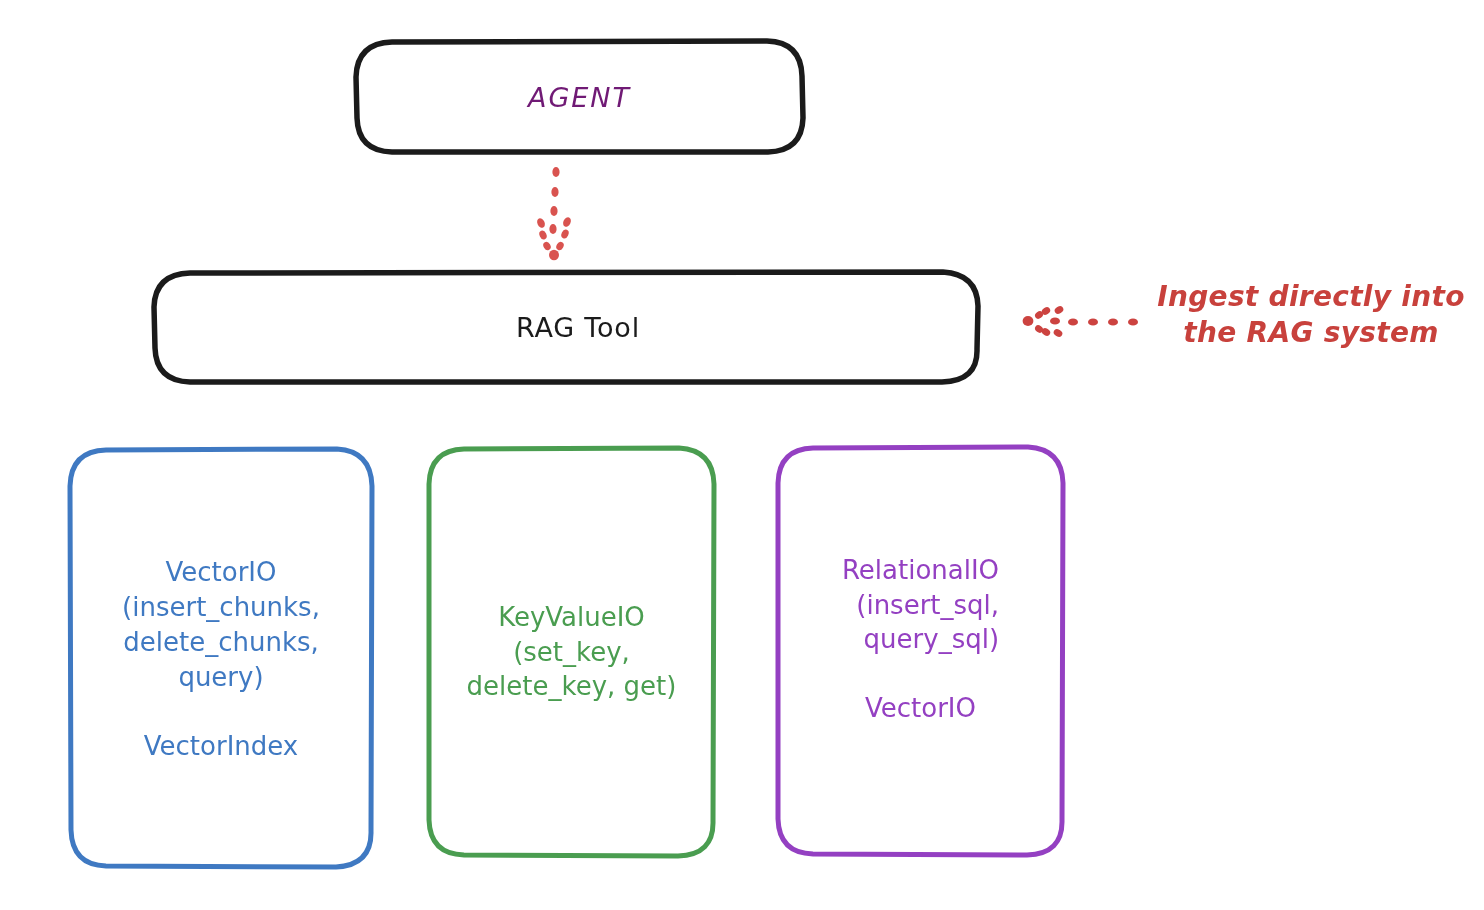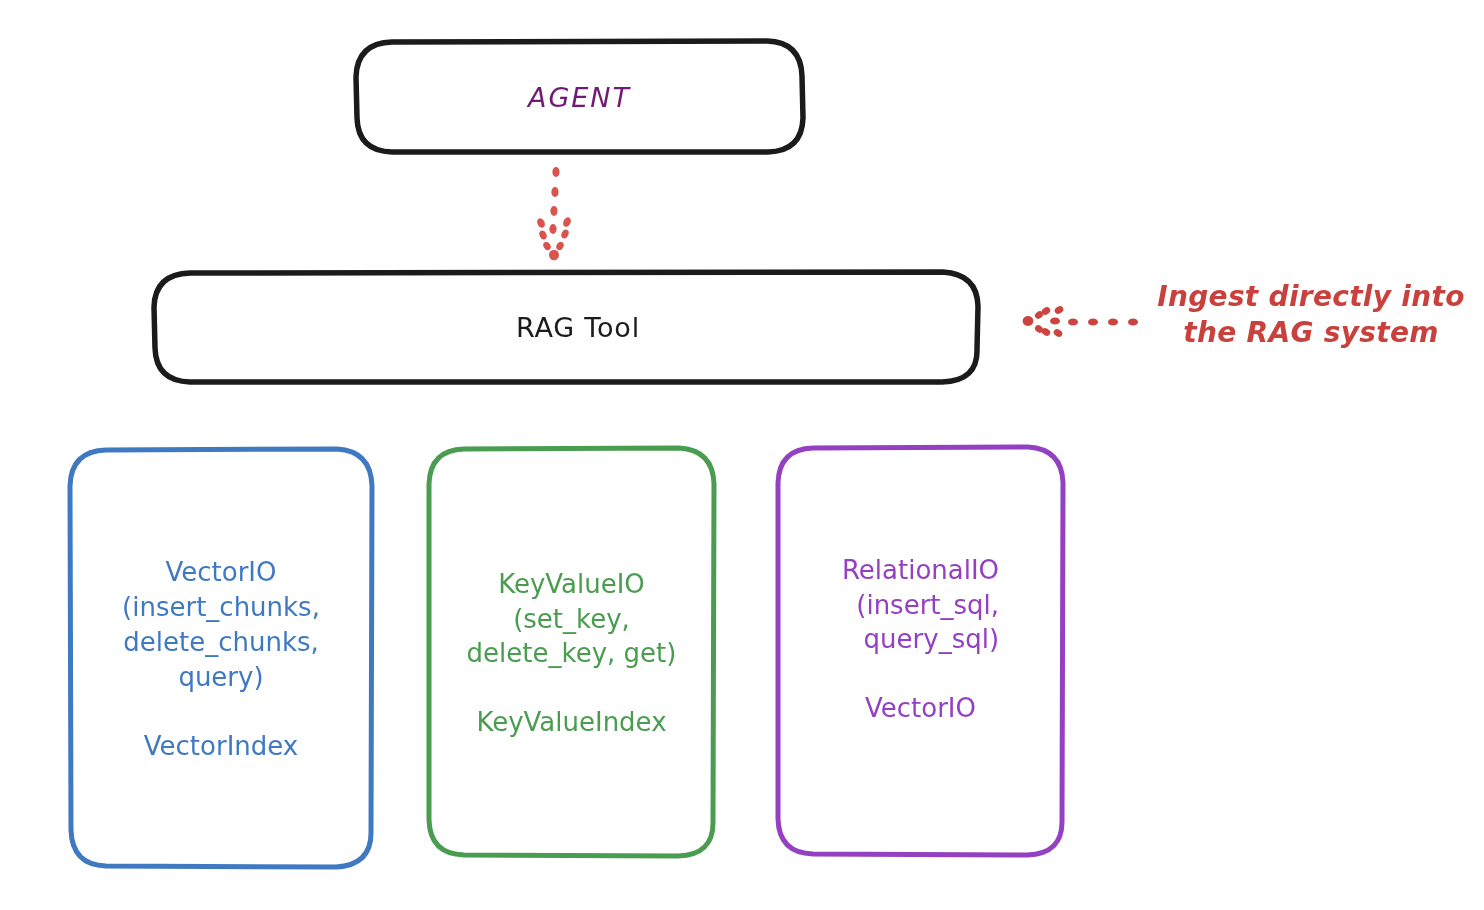--- a/index.html
+++ b/index.html
@@ -197,21 +197,20 @@
 (insert_chunks,
 delete_chunks,
 query)</div>
     <div class="provider-index">VectorIndex</div>
   </div>
 
   <div class="node" id="key-value-io-node">
     <div class="provider-api">KeyValueIO
 (set_key,
 delete_key, get)</div>
-    <div class="provider-index">KeyValueIndex</div>
   </div>
 
   <div class="node" id="relational-io-node">
     <div class="provider-api">RelationalIO
 (insert_sql,
 query_sql)</div>
     <div class="provider-index">VectorIO</div>
   </div>
 
   <div id="ingest-annotation">Ingest directly into

